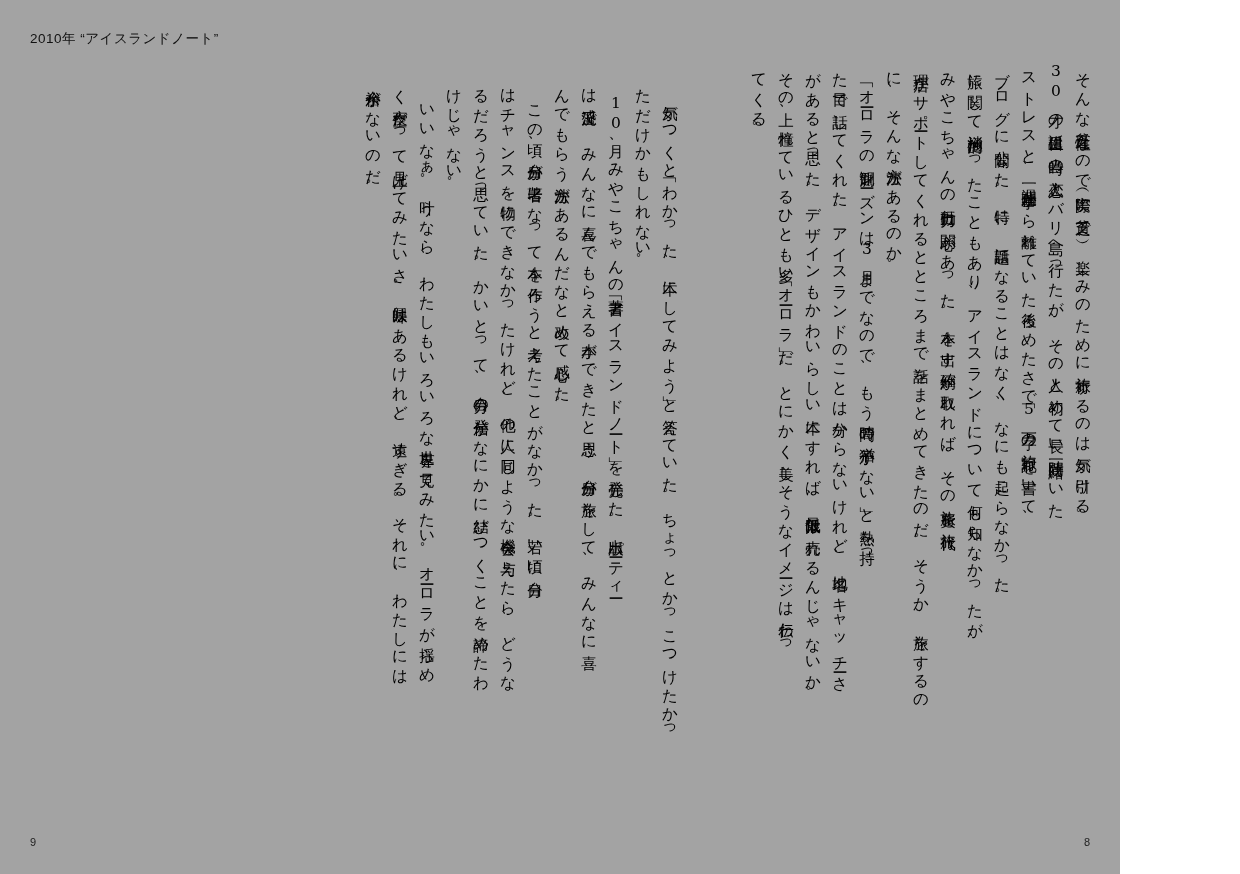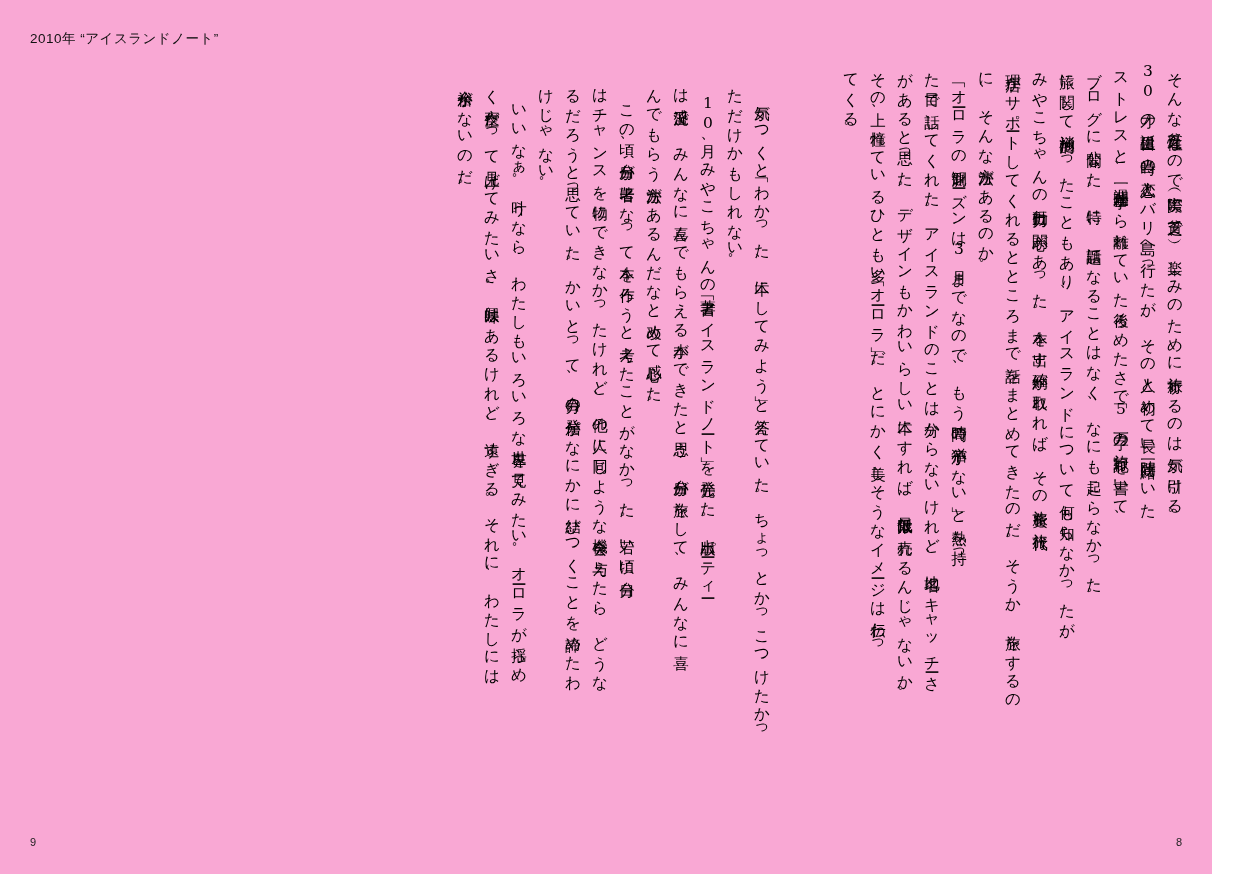--- a/index.html
+++ b/index.html
@@ -13,23 +13,23 @@
     font-family: "Liberation Serif", "DejaVu Serif", serif;
     color: #000000;
     position: relative;
     overflow: hidden;
   }
 
   .page {
     position: absolute;
     left: 0;
     top: 0;
-    width: 1212px;
+    width: 1120px;
     height: 874px;
-    background: #f9a8d4;
+    background: #a3a3a3;
   }
 
   
   .running-header {
     position: absolute;
     left: 30px;
     top: 30px;
     font-size: 13.5px;
     letter-spacing: 0.5px;
     font-family: "Liberation Sans", "DejaVu Sans", sans-serif;

